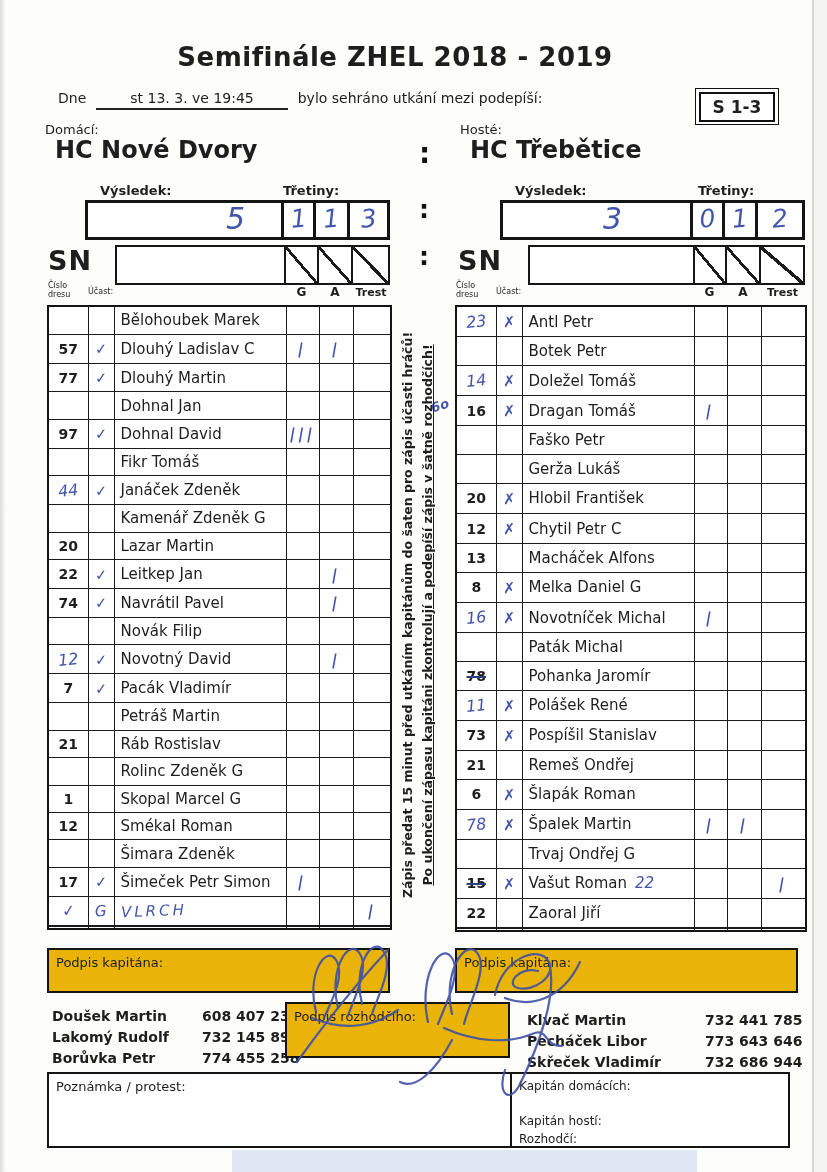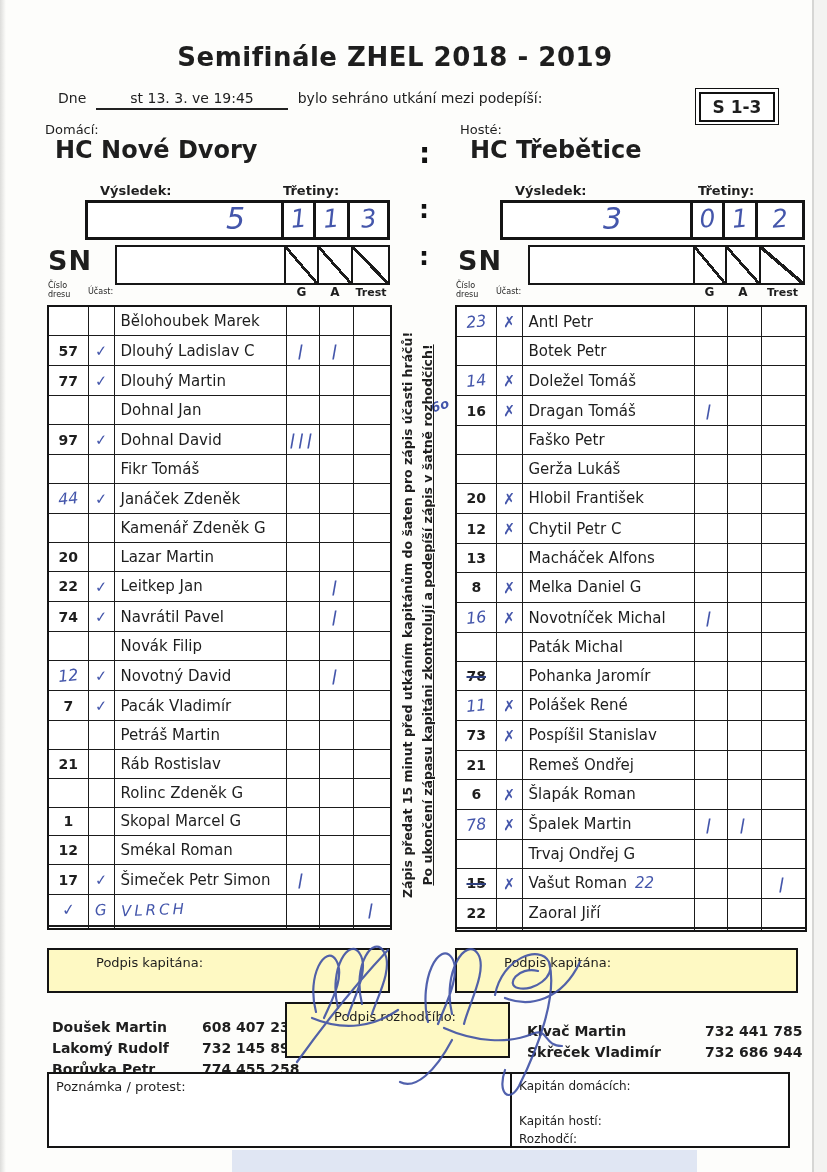--- a/index.html
+++ b/index.html
@@ -50,23 +50,23 @@
   .mark{font-size:15px;display:inline-block;transform:rotate(-4deg);}
   .tally{font-weight:bold;letter-spacing:3px;font-size:15px;display:inline-block;transform:skewX(-10deg);}
   .name-hand{font-size:15px;letter-spacing:3px;display:inline-block;transform:rotate(-2deg);}
   .name-extra{margin-left:8px;font-size:15px;}
   .scribble{position:absolute;left:-26px;top:2px;font-size:13px;display:inline-block;transform:rotate(-18deg);}
 
   .notice{left:112px;top:591px;width:620px;height:48px;transform:rotate(-90deg);
           text-align:center;font-size:12.5px;font-weight:bold;line-height:1.6;}
   .notice .u{text-decoration:underline;}
 
-  .sigbox{border:2.5px solid #141414;background:#fef9c3;box-sizing:border-box;padding-left:40px;}
+  .sigbox{border:2.5px solid #141414;background:#eab308;box-sizing:border-box;}
   .sigbox .lbl{display:block;padding:5px 0 0 7px;}
-  .contacts{font-size:14px;font-weight:bold;line-height:21px;margin-top:11px;}
+  .contacts{font-size:14px;font-weight:bold;line-height:21px;}
   .contacts .row{display:flex;}
   .c-name-col{width:150px;}
   .c-name-col-r{width:178px;}
 
   .bottombox{left:47px;top:1072px;width:743px;height:76px;border:2px solid #141414;box-sizing:border-box;background:#fff;}
   .bb-divider{position:absolute;left:461px;top:0;width:1.5px;height:100%;background:#141414;}
   .sig-overlay{left:0;top:0;width:827px;height:1172px;pointer-events:none;}
 </style>
 </head>
 <body>
@@ -316,20 +316,28 @@
           <td class="c-att"></td>
           <td class="c-name"><span class="pname">Skopal Marcel G</span></td>
           <td class="c-g"></td>
           <td class="c-a"></td>
           <td class="c-trest"></td>
         </tr>
         <tr>
           <td class="c-num"><span class="val">12</span></td>
           <td class="c-att"></td>
           <td class="c-name"><span class="pname">Smékal Roman</span></td>
+          <td class="c-g"></td>
+          <td class="c-a"></td>
+          <td class="c-trest"></td>
+        </tr>
+        <tr>
+          <td class="c-num"></td>
+          <td class="c-att"></td>
+          <td class="c-name"><span class="pname">Šimara Zdeněk</span></td>
           <td class="c-g"></td>
           <td class="c-a"></td>
           <td class="c-trest"></td>
         </tr>
         <tr>
           <td class="c-num"><span class="val">17</span></td>
           <td class="c-att"><span class="hand mark">✓</span></td>
           <td class="c-name"><span class="pname">Šimeček Petr Simon</span></td>
           <td class="c-g"><span class="hand tally">|</span></td>
           <td class="c-a"></td>
@@ -588,20 +596,24 @@
   <div class="abs sigbox" style="left:285px;top:1002px;width:225px;height:56px;">
     <span class="lbl">Podpis rozhodčího:</span>
   </div>
 
   <div class="abs contacts" style="left:527px;top:1010px;">
     <div class="row">
       <span class="c-name-col-r">Klvač Martin</span>
       <span>732 441 785</span>
       </div>
     <div class="row">
+      <span class="c-name-col-r">Pecháček Libor</span>
+      <span>773 643 646</span>
+      </div>
+    <div class="row">
       <span class="c-name-col-r">Skřeček Vladimír</span>
       <span>732 686 944</span>
       </div>
   </div>
 
   <div class="abs bottombox">
     <div class="bb-divider"></div>
     <div class="abs lbl" style="left:7px;top:5px;">Poznámka / protest:</div>
     <div class="abs lbl-sm" style="left:470px;top:5px;">Kapitán domácích:</div>
     <div class="abs lbl-sm" style="left:470px;top:40px;">Kapitán hostí:</div>

